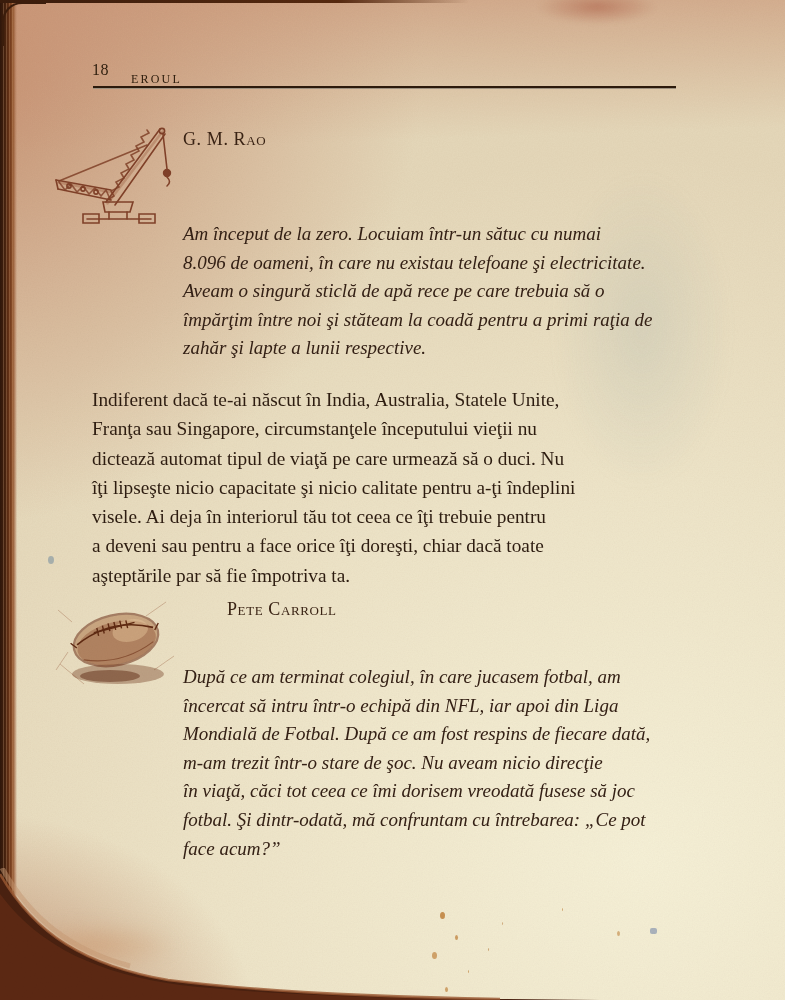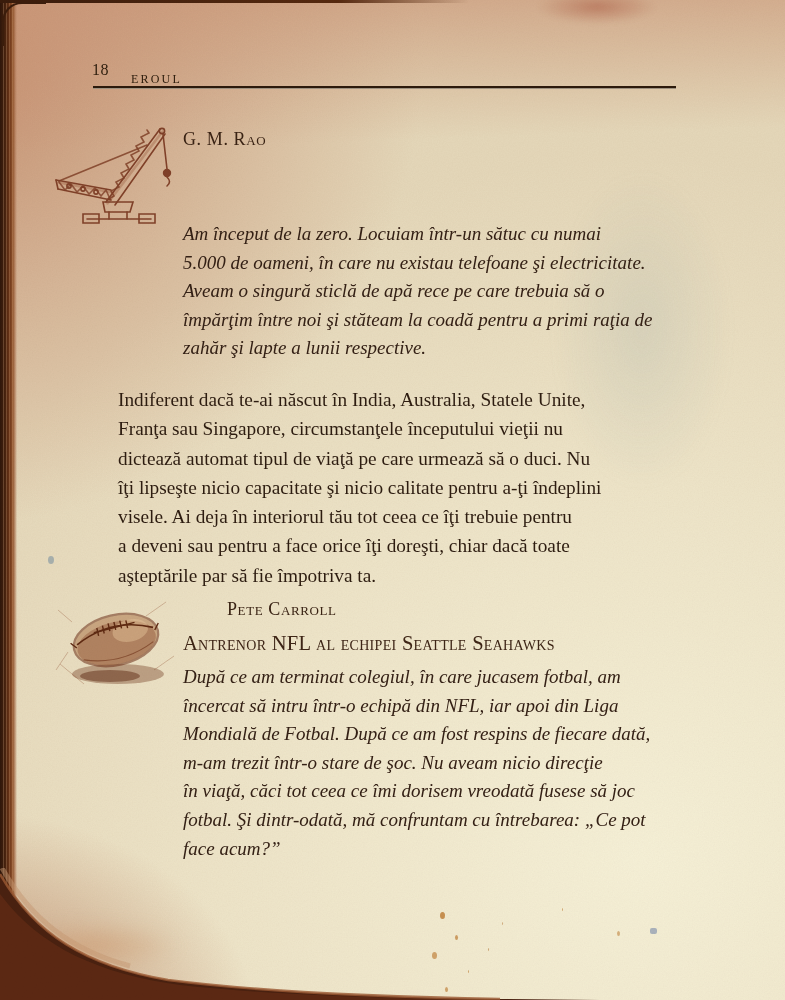--- a/index.html
+++ b/index.html
@@ -98,26 +98,26 @@
         <circle cx="48" cy="70" r="2.1"></circle>
       <path d="M55,80 L85,80 L82,90 L57,90 Z"></path>
       <path d="M61,90 L61,97 M79,90 L79,97"></path>
       <path d="M39,97 L103,97"></path>
       <path d="M35,92 L51,92 L51,101 L35,101 Z"></path>
       <path d="M91,92 L107,92 L107,101 L91,101 Z"></path>
     </g>
   </svg>
   <div class="abs pname" style="left:183px;top:124px;">G. M. Rao</div>
   <div class="abs pquote" style="left:183px;top:220px;">Am început de la zero. Locuiam într-un sătuc cu numai
-5.000 de oameni, în care nu existau telefoane şi electricitate.
+8.096 de oameni, în care nu existau telefoane şi electricitate.
 Aveam o singură sticlă de apă rece pe care trebuia să o
 împărţim între noi şi stăteam la coadă pentru a primi raţia de
 zahăr şi lapte a lunii respective.</div>
 
-  <div class="abs bodytext" style="left:92px;top:385px;margin-left:26px;">Indiferent dacă te-ai născut în India, Australia, Statele Unite,
+  <div class="abs bodytext" style="left:92px;top:385px;">Indiferent dacă te-ai născut în India, Australia, Statele Unite,
 Franţa sau Singapore, circumstanţele începutului vieţii nu
 dictează automat tipul de viaţă pe care urmează să o duci. Nu
 îţi lipseşte nicio capacitate şi nicio calitate pentru a-ţi îndeplini
 visele. Ai deja în interiorul tău tot ceea ce îţi trebuie pentru
 a deveni sau pentru a face orice îţi doreşti, chiar dacă toate
 aşteptările par să fie împotriva ta.</div>
 
   <svg class="abs overlay" style="left:50px;top:592px;" width="134" height="104" viewBox="0 0 134 104">
     <g opacity="0.3" stroke="#8a4426" stroke-width="1">
       <path d="M10,72 L34,92"></path>
@@ -133,21 +133,20 @@
       <ellipse cx="66" cy="51" rx="40" ry="21" fill="#8a4a2c" opacity="0.38"></ellipse>
       <ellipse cx="82" cy="42" rx="18" ry="11" fill="#e8c79d" opacity="0.45"></ellipse>
       <path d="M27,44 Q66,25 105,44" fill="none" stroke="#5f2a12" stroke-width="1.7"></path>
       <path d="M46,36 L88,35" stroke="#5f2a12" stroke-width="1.5"></path>
       <path d="M50,32 L50,40 M56,31 L56,39 M62,30 L62,38 M68,30 L68,38 M74,30 L74,38 M80,31 L80,39" stroke="#5f2a12" stroke-width="1.4"></path>
       <path d="M26,47 l-5,-6 M106,47 l5,-6" stroke="#5f2a12" stroke-width="1.4"></path>
       <path d="M30,60 Q66,74 102,58" fill="none" stroke="#6e3018" stroke-width="1.2" opacity="0.6"></path>
     </g>
   </svg>
   <div class="abs pname" style="left:183px;top:594px;margin-left:44px;">Pete Carroll</div>
-  <div class="abs prole" style="left:183px;top:629px;">Antrenor NFL al echipei Seattle Seahawks</div>
   <div class="abs pquote" style="left:183px;top:663px;font-family:Liberation Serif, serif;">După ce am terminat colegiul, în care jucasem fotbal, am
 încercat să intru într-o echipă din NFL, iar apoi din Liga
 Mondială de Fotbal. După ce am fost respins de fiecare dată,
 m-am trezit într-o stare de şoc. Nu aveam nicio direcţie
 în viaţă, căci tot ceea ce îmi dorisem vreodată fusese să joc
 fotbal. Şi dintr-odată, mă confruntam cu întrebarea: „Ce pot
 face acum?”</div>
 
   <svg class="abs overlay noise" width="785" height="1000">
     <filter id="grain">

